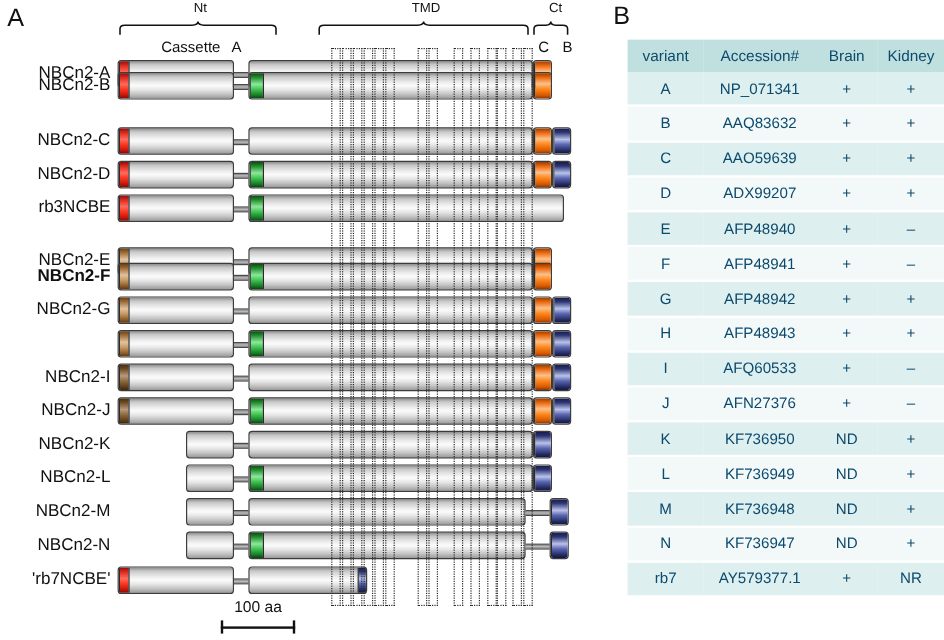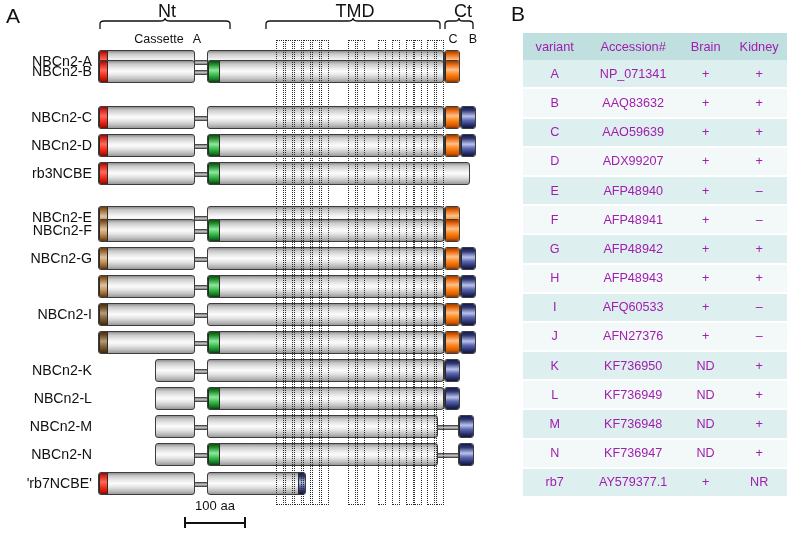--- a/index.html
+++ b/index.html
@@ -6,21 +6,21 @@
   html,body{margin:0;padding:0;background:#ffffff;}
   body{width:787px;height:533px;position:relative;overflow:hidden;
        font-family:"Liberation Sans","DejaVu Sans",sans-serif;color:#1a1a1a;}
 
   
   .panel-letter{position:absolute;font-size:21px;font-weight:400;color:#111;}
   #panel-a-letter{left:6px;top:4px;}
   #panel-b-letter{left:511px;top:2px;}
 
   
-  .region-label{position:absolute;font-size:18px;color:#111;text-align:center;}
+  .region-label{position:absolute;font-size:11px;color:#111;text-align:center;}
   .sub-label{position:absolute;font-size:12.5px;color:#111;text-align:center;}
 
   
   #braces{position:absolute;left:0;top:0;width:787px;height:533px;pointer-events:none;}
 
   
   .row{position:absolute;height:23px;}
   .row-label{position:absolute;font-size:14.2px;color:#111;text-align:right;
              width:92px;left:0;line-height:23px;white-space:nowrap;}
 
@@ -60,21 +60,21 @@
 
   
   #scale-wrap{position:absolute;left:150px;top:498px;width:130px;}
   #scale-text{font-size:13px;text-align:center;color:#111;}
   #scale-rule{position:relative;margin:4px auto 0;width:62px;height:11px;}
   #scale-rule .hbar{position:absolute;left:0;top:5px;width:62px;height:2px;background:#111;}
   #scale-rule .tick{position:absolute;top:0;width:2px;height:11px;background:#111;}
 
   
   #tableB{position:absolute;left:523px;top:33px;border-collapse:collapse;
-          font-size:12.6px;color:#a21caf;}
+          font-size:12.6px;color:#0c4a6e;}
   #tableB th,#tableB td{padding:0;margin:0;text-align:center;height:27.2px;
                         font-weight:400;border:none;}
   #tableB thead th{background:#bfe0de;font-size:12.8px;}
   #tableB tbody tr:nth-child(odd) td{background:#ddefee;}
   #tableB tbody tr:nth-child(even) td{background:#f2f9f8;}
   .col-variant{width:64px;}
   .col-acc{width:94px;}
   .col-brain{width:52px;}
   .col-kidney{width:56px;}
   #tableB tbody td{border-bottom:2px solid #ffffff;}
@@ -171,21 +171,21 @@
       <div class="row-label">NBCn2-E</div>
       <div class="seg" style="left: 98px; width: 97px;">
         <div class="cass cass-brown edge-l edge-r" style="left: 0px; width: 7px;"></div>
       </div>
       <div class="linker" style="left: 195px; width: 12px;"></div>
       <div class="seg" style="left: 207px; width: 237px;"></div>
       <div class="seg" style="left: 444px; width: 16px; background: none;">
         <div class="cass cass-orange edge-l edge-r" style="left: 0px; width: 16px; right: 0px;"></div>
       </div>
     </div>
-    <div class="row" style="top: 218.6px; left: 0px; width: 500px;">
+    <div class="row" style="top: 218.6px; left: 0px; width: 500px; font-weight: bold;">
       <div class="row-label">NBCn2-F</div>
       <div class="seg" style="left: 98px; width: 97px;">
         <div class="cass cass-brown edge-l edge-r" style="left: 0px; width: 7px;"></div>
       </div>
       <div class="linker" style="left: 195px; width: 12px;"></div>
       <div class="seg" style="left: 207px; width: 237px;">
         <div class="cass cass-green edge-l edge-r" style="left: 0px; width: 10px;"></div>
       </div>
       <div class="seg" style="left: 444px; width: 16px; background: none;">
         <div class="cass cass-orange edge-l edge-r" style="left: 0px; width: 16px; right: 0px;"></div>
@@ -228,20 +228,21 @@
       <div class="linker" style="left: 195px; width: 12px;"></div>
       <div class="seg" style="left: 207px; width: 237px;"></div>
       <div class="seg" style="left: 444px; width: 16px; background: none;">
         <div class="cass cass-orange edge-l edge-r" style="left: 0px; width: 16px; right: 0px;"></div>
       </div>
       <div class="seg" style="left: 460px; width: 16px; background: none;">
         <div class="cass cass-blue edge-l edge-r" style="left: 0px; width: 16px;"></div>
       </div>
     </div>
     <div class="row" style="top: 331px; left: 0px; width: 500px;">
+      <div class="row-label">NBCn2-J</div>
       <div class="seg" style="left: 98px; width: 97px;">
         <div class="cass cass-brown-dark edge-l edge-r" style="left: 0px; width: 7px;"></div>
       </div>
       <div class="linker" style="left: 195px; width: 12px;"></div>
       <div class="seg" style="left: 207px; width: 237px;">
         <div class="cass cass-green edge-l edge-r" style="left: 0px; width: 10px;"></div>
       </div>
       <div class="seg" style="left: 444px; width: 16px; background: none;">
         <div class="cass cass-orange edge-l edge-r" style="left: 0px; width: 16px; right: 0px;"></div>
       </div>

